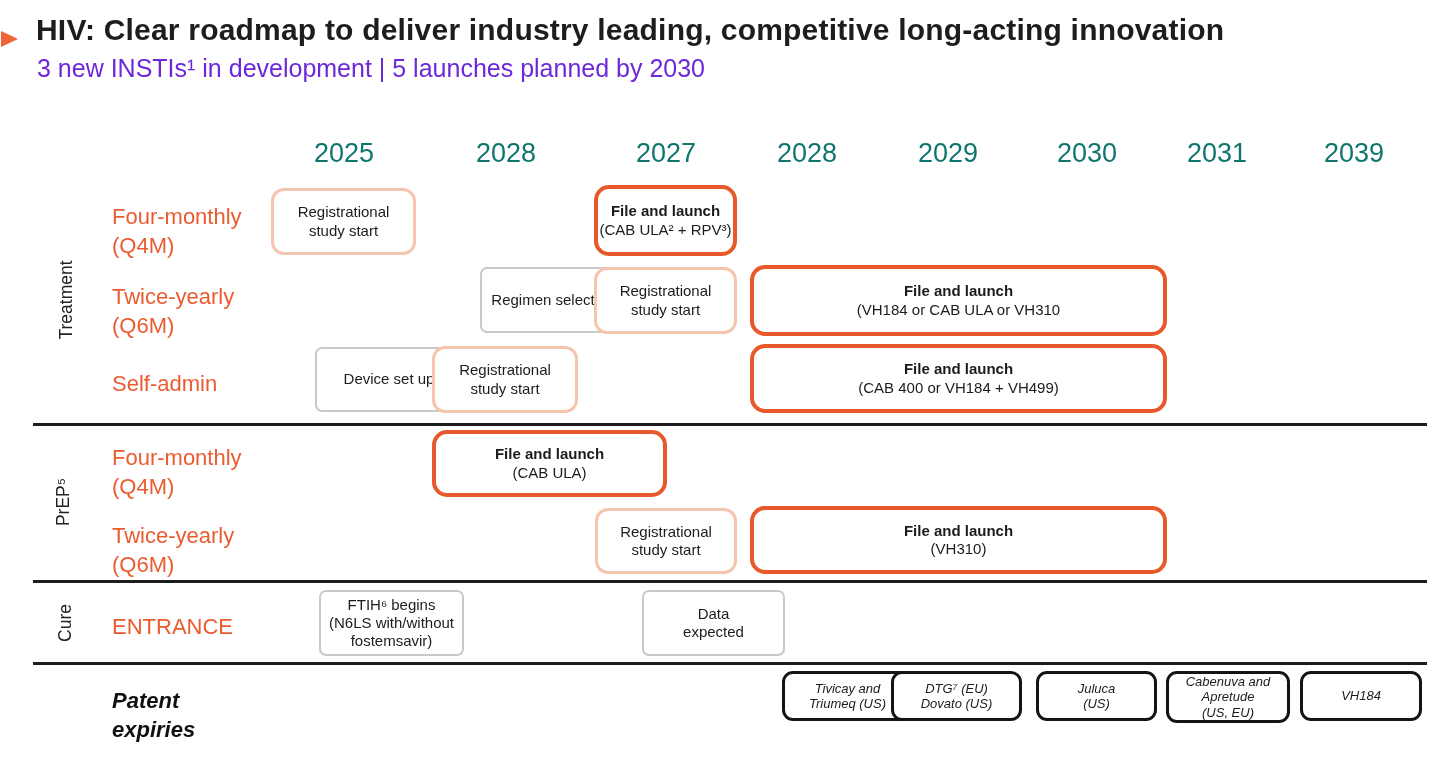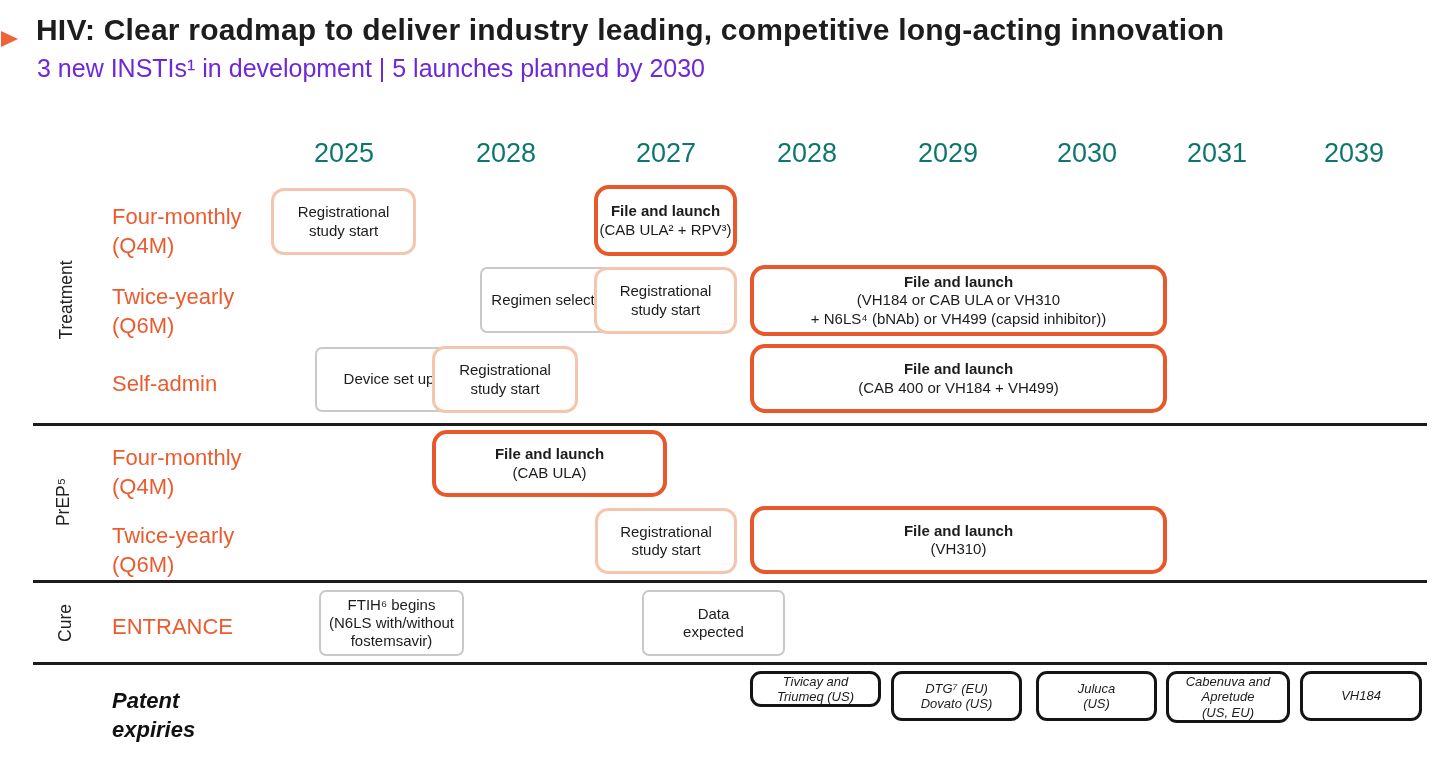--- a/index.html
+++ b/index.html
@@ -82,21 +82,20 @@
   <div class="box gray" style="left:432px;top:267px;width:146px;height:66px">
     <span class="ln">Regimen selection</span>
   </div>
   <div class="box peach" style="left:594px;top:267px;width:143px;height:67px">
     <span class="ln">Registrational</span>
     <span class="ln">study start</span>
   </div>
   <div class="box orange" style="left:750px;top:265px;width:417px;height:71px">
     <span class="ln b">File and launch</span>
     <span class="ln">(VH184 or CAB ULA or VH310</span>
-    <span class="ln">+ N6LS⁴ (bNAb) or VH499 (capsid inhibitor))</span>
   </div>
 
   <div class="box gray" style="left:267px;top:347px;width:148px;height:65px">
     <span class="ln">Device set up</span>
   </div>
   <div class="box peach" style="left:432px;top:346px;width:146px;height:67px">
     <span class="ln">Registrational</span>
     <span class="ln">study start</span>
   </div>
   <div class="box orange" style="left:750px;top:344px;width:417px;height:69px">
@@ -121,21 +120,21 @@
   <div class="box gray" style="left:271px;top:590px;width:145px;height:66px">
     <span class="ln">FTIH⁶ begins</span>
     <span class="ln">(N6LS with/without</span>
     <span class="ln">fostemsavir)</span>
   </div>
   <div class="box gray" style="left:594px;top:590px;width:143px;height:66px">
     <span class="ln">Data</span>
     <span class="ln">expected</span>
   </div>
 
-  <div class="box black" style="left:750px;top:671px;width:131px;height:36px">
+  <div class="box black" style="left:782px;top:671px;width:131px;height:50px">
     <span class="ln">Tivicay and</span>
     <span class="ln">Triumeq (US)</span>
   </div>
   <div class="box black" style="left:891px;top:671px;width:131px;height:50px">
     <span class="ln">DTG⁷ (EU)</span>
     <span class="ln">Dovato (US)</span>
   </div>
   <div class="box black" style="left:1036px;top:671px;width:121px;height:50px">
     <span class="ln">Juluca</span>
     <span class="ln">(US)</span>

